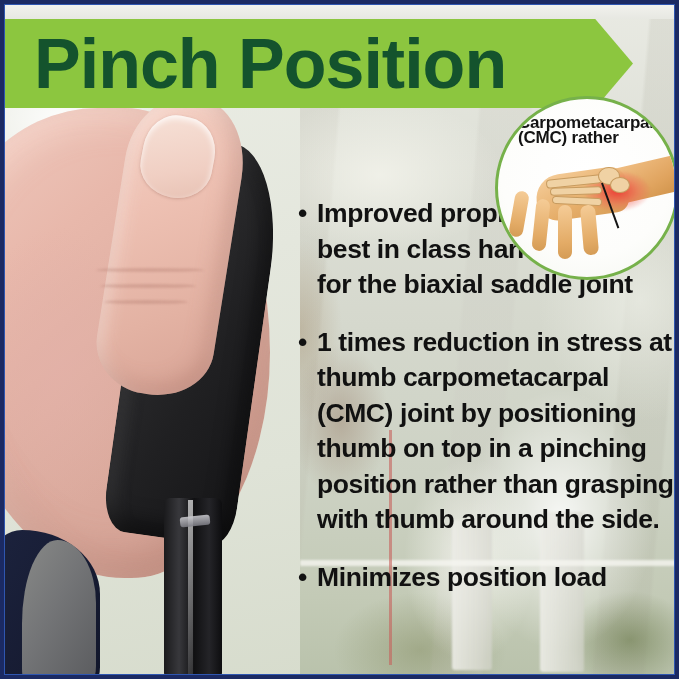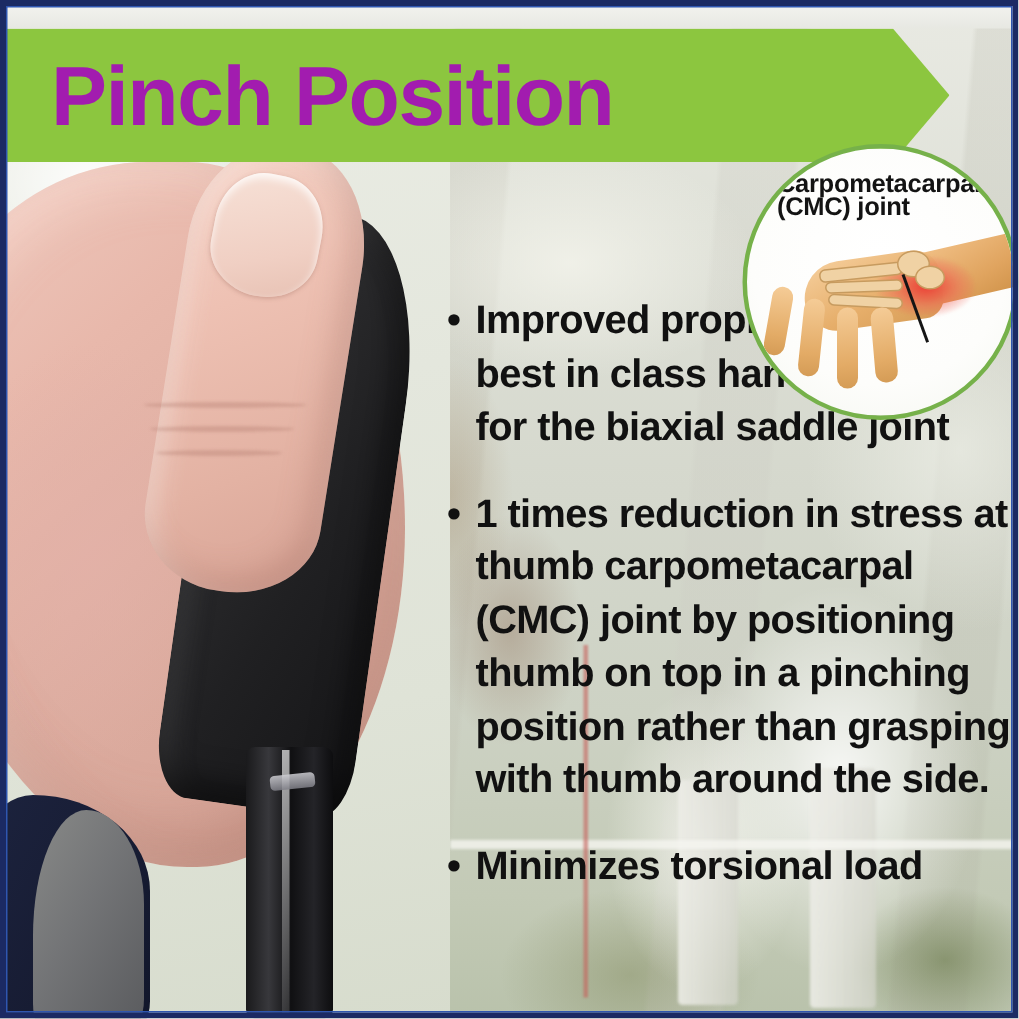--- a/index.html
+++ b/index.html
@@ -163,24 +163,24 @@
     left: 4px; top: 19px;
     width: 629px; height: 89px;
     background: #8cc63f;
     clip-path: polygon(0 0, 94% 0, 100% 50%, 94% 100%, 0 100%);
     z-index: 6;
   }
   .banner-title {
     position: absolute;
     left: 34px; top: 24px;
     z-index: 7;
-    font-size: 56px;
+    font-size: 70px;
     font-weight: 700;
     letter-spacing: -1px;
-    color: #a21caf;
+    color: #14532d;
     line-height: 80px;
     white-space: nowrap;
   }
 
   
   .cmc-circle {
     position: absolute;
     left: 495px; top: 96px;
     width: 184px; height: 152px;
     z-index: 8;
@@ -350,26 +350,26 @@
         <div class="cmc-bone" style="left:92px; top:20px; width:20px; height:16px; border-radius:50%;"></div>
         <div class="cmc-bone" style="left:104px; top:30px; width:18px; height:14px; border-radius:50%;"></div>
         <div class="cmc-finger" style="left:6px; top:44px; width:14px; height:46px; transform:rotate(10deg);"></div>
         <div class="cmc-finger" style="left:28px; top:52px; width:14px; height:52px; transform:rotate(6deg);"></div>
         <div class="cmc-finger" style="left:52px; top:58px; width:14px; height:54px; transform:rotate(0deg);"></div>
         <div class="cmc-finger" style="left:76px; top:58px; width:15px; height:50px; transform:rotate(-5deg);"></div>
         <div class="cmc-pointer"></div>
       </div>
       <div class="cmc-label">
         <div>Carpometacarpal</div>
-        <div>(CMC) joint</div>
+        <div>(CMC) rather</div>
       </div>
     </div>
   </div>
 
   <div class="bullets">
     <div class="bullet-item">Improved proprioception, best in class hand support for the biaxial saddle joint</div>
     <div class="bullet-item">1 times reduction in stress at thumb carpometacarpal (CMC) joint by positioning thumb on top in a pinching position rather than grasping with thumb around the side.</div>
-    <div class="bullet-item">Minimizes torsional load</div>
+    <div class="bullet-item">Minimizes position load</div>
   </div>
 
   <div class="frame"></div>
   <div class="frame-inner"></div>
 </div>
 
 </body></html>

